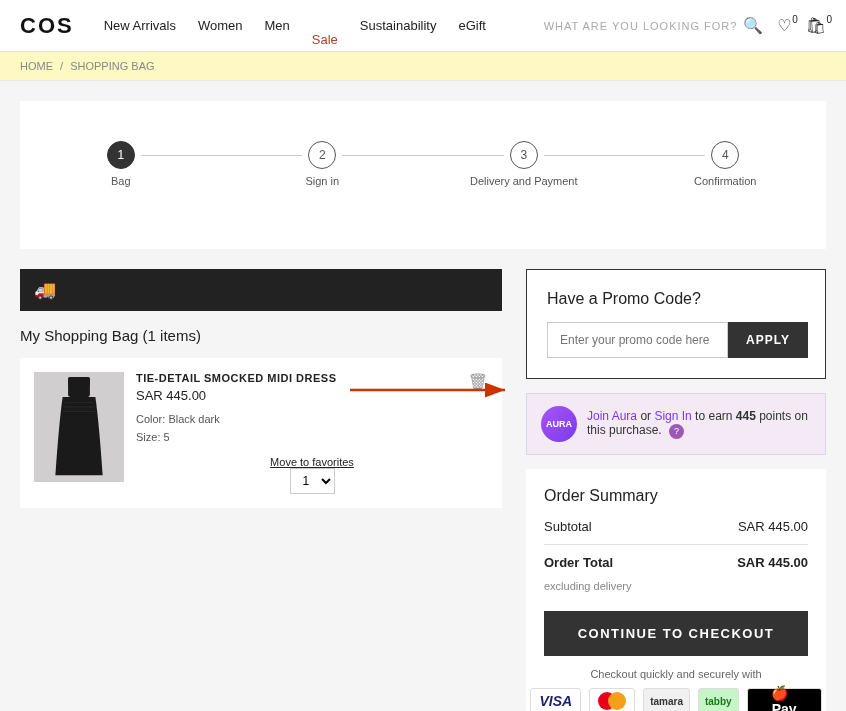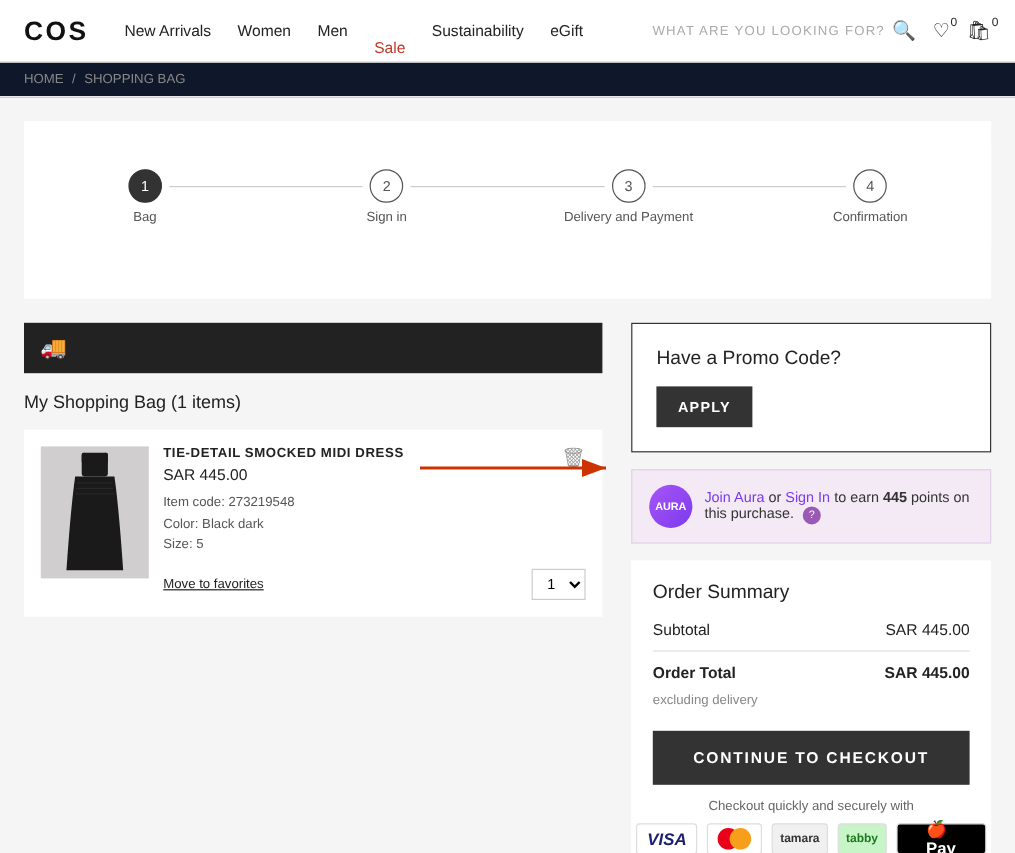--- a/index.html
+++ b/index.html
@@ -11,21 +11,21 @@
     .nav { display: flex; gap: 22px; align-items: center; }
     .nav a { text-decoration: none; color: #222; font-size: 13px; }
     .nav a.sale { color: #c0392b; margin-top: 28px; }
     .header-right { margin-left: auto; display: flex; align-items: center; gap: 14px; }
     .search-area { display: flex; align-items: center; gap: 6px; }
     .search-placeholder { font-size: 11px; color: #aaa; letter-spacing: 1px; text-transform: uppercase; }
     .icon-btn { background: none; border: none; cursor: pointer; font-size: 16px; color: #222; position: relative; }
     .cart-count { font-size: 10px; position: absolute; top: -2px; right: -6px; }
 
     
-    .breadcrumb { background: #0f172a; padding: 8px 20px; font-size: 11px; color: #888; border-bottom: 1px solid #e8e8e8; }
+    .breadcrumb { background: #fef9c3; padding: 8px 20px; font-size: 11px; color: #888; border-bottom: 1px solid #e8e8e8; }
     .breadcrumb a { color: #888; text-decoration: none; }
     .breadcrumb .sep { margin: 0 4px; }
     .breadcrumb .current { color: #888; }
 
     
     .main { max-width: 846px; margin: 0 auto; padding: 20px; }
 
     
     .steps { display: flex; justify-content: center; align-items: flex-start; gap: 0; margin-bottom: 30px; background: #fff; padding: 20px 0 16px; border: none; }
     .step { display: flex; flex-direction: column; align-items: center; flex: 1; position: relative; }
@@ -47,21 +47,21 @@
     .bag-title { font-size: 15px; font-weight: normal; margin-bottom: 14px; color: #222; }
 
     
     .product-card { background: #fff; padding: 14px; display: flex; gap: 12px; position: relative; }
     .product-img { width: 90px; height: 110px; background: #d0cece; display: flex; align-items: center; justify-content: center; overflow: hidden; }
     .product-img svg { width: 60px; height: 100px; }
     .product-info { flex: 1; }
     .product-name { font-size: 11px; font-weight: bold; letter-spacing: 0.5px; color: #222; margin-bottom: 4px; }
     .product-price { font-size: 13px; margin-bottom: 8px; }
     .product-detail { font-size: 11px; color: #555; line-height: 1.6; }
-    .product-actions { display: flex; justify-content: space-between; align-items: center; margin-top: 10px; }
+    .product-actions { display: flex; justify-content: space-between; align-items: center; margin-top: 10px; flex-direction: column; }
     .move-favorites { font-size: 11px; color: #222; text-decoration: underline; cursor: pointer; border: none; background: none; }
     .qty-select { padding: 4px 8px; border: 1px solid #ccc; font-size: 12px; cursor: pointer; background: #fff; }
     .delete-btn { position: absolute; top: 14px; right: 14px; background: none; border: none; cursor: pointer; color: #999; font-size: 16px; }
 
     
     .promo-box { border: 1.5px solid #333; background: #fff; padding: 20px; margin-bottom: 14px; }
     .promo-title { font-size: 16px; font-weight: normal; margin-bottom: 14px; color: #222; }
     .promo-input-row { display: flex; gap: 0; }
     .promo-input { flex: 1; padding: 10px 12px; border: 1px solid #ccc; font-size: 12px; color: #aaa; outline: none; }
     .apply-btn { padding: 10px 18px; background: #333; color: #fff; border: none; font-size: 12px; font-weight: bold; letter-spacing: 1px; cursor: pointer; }
@@ -176,41 +176,41 @@
               <path d="M12 22 Q8 50 4 108 L56 108 Q52 50 48 22 Z" fill="#1a1a1a"></path>
 
               <line x1="14" y1="28" x2="46" y2="28" stroke="#3a3a3a" stroke-width="0.5"></line>
               <line x1="13" y1="33" x2="47" y2="33" stroke="#3a3a3a" stroke-width="0.5"></line>
               <line x1="12" y1="38" x2="48" y2="38" stroke="#3a3a3a" stroke-width="0.5"></line>
             </svg>
           </div>
           <div class="product-info">
             <div class="product-name">TIE-DETAIL SMOCKED MIDI DRESS</div>
             <div class="product-price">SAR  445.00</div>
-            <div class="product-detail">Item code: <span>273219548</span></div>
             <div class="product-detail">Color: <span>Black dark</span></div>
             <div class="product-detail">Size: <span>5</span></div>
             <div class="product-actions">
               <button class="move-favorites">Move to favorites</button>
               <select class="qty-select">
                 <option>1</option>
                 <option>2</option>
                 <option>3</option>
               </select>
             </div>
           </div>
         </div>
 
       </div>
 
       <div class="right-col">
 
         <div class="promo-box">
           <div class="promo-title">Have a Promo Code?</div>
           <div class="promo-input-row">
+            <input class="promo-input" type="text" placeholder="Enter your promo code here" style="">
             <button class="apply-btn">APPLY</button>
           </div>
         </div>
 
         <div class="aura-box">
           <div class="aura-logo">AURA</div>
           <div class="aura-text">
             <a href="#">Join Aura</a>
             <span> or </span>
             <a href="#">Sign In</a>

